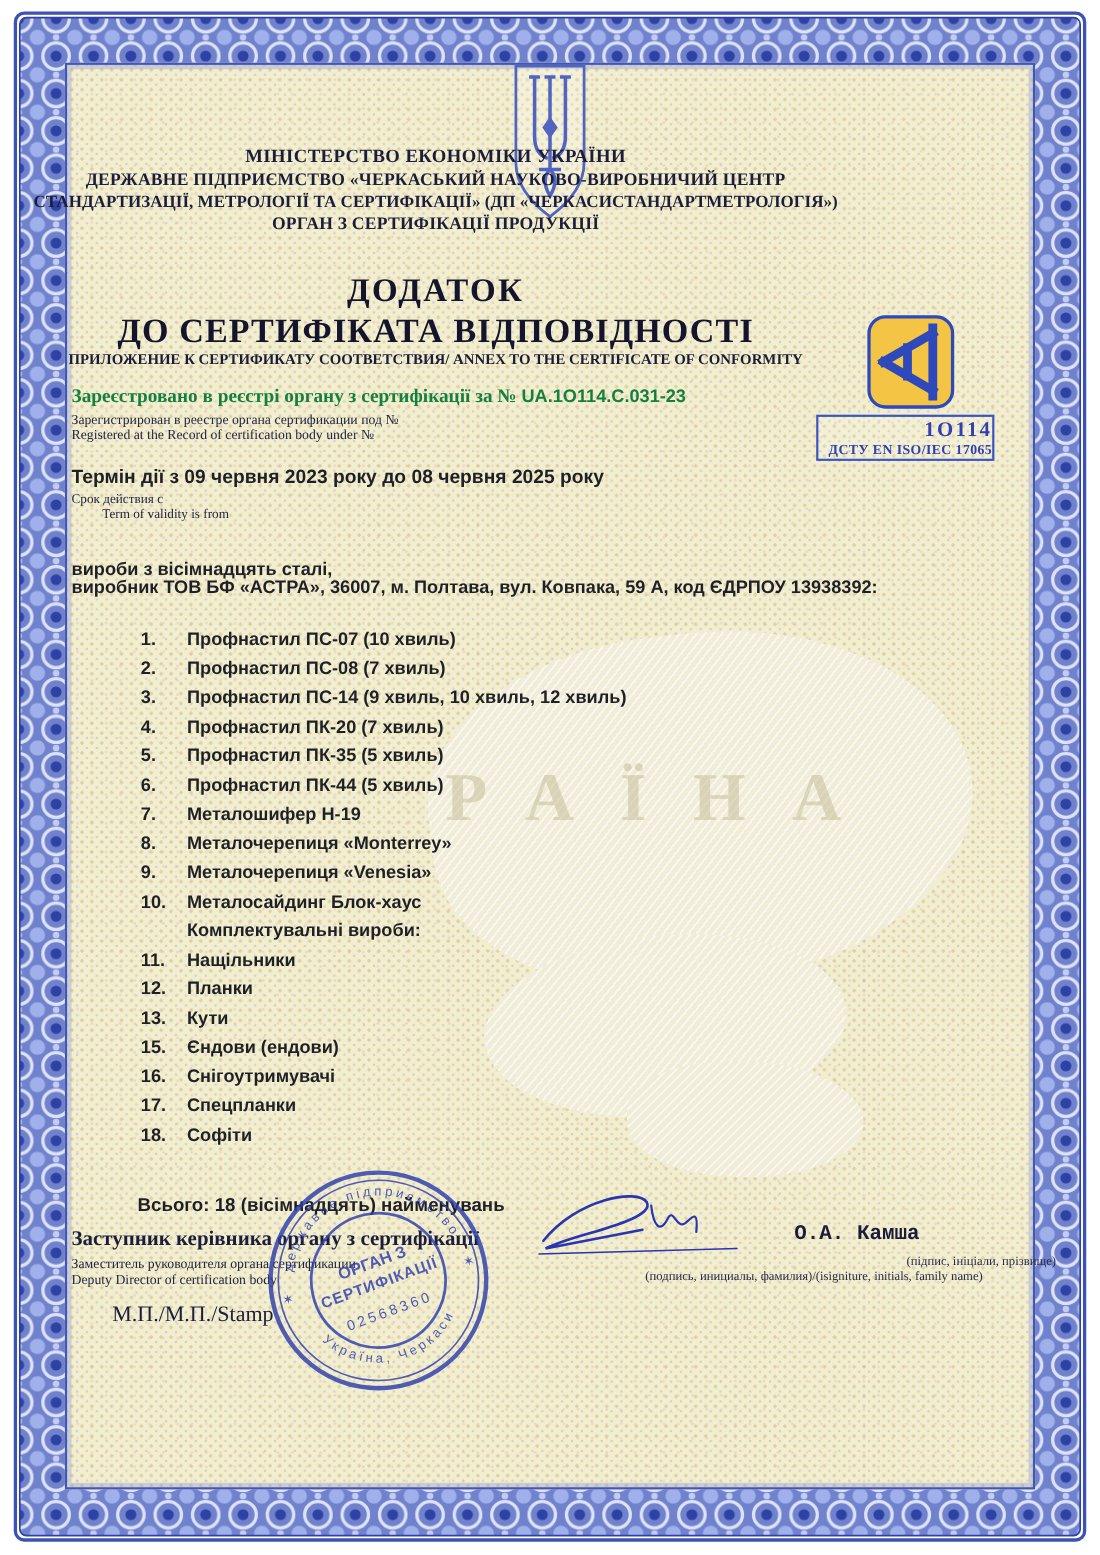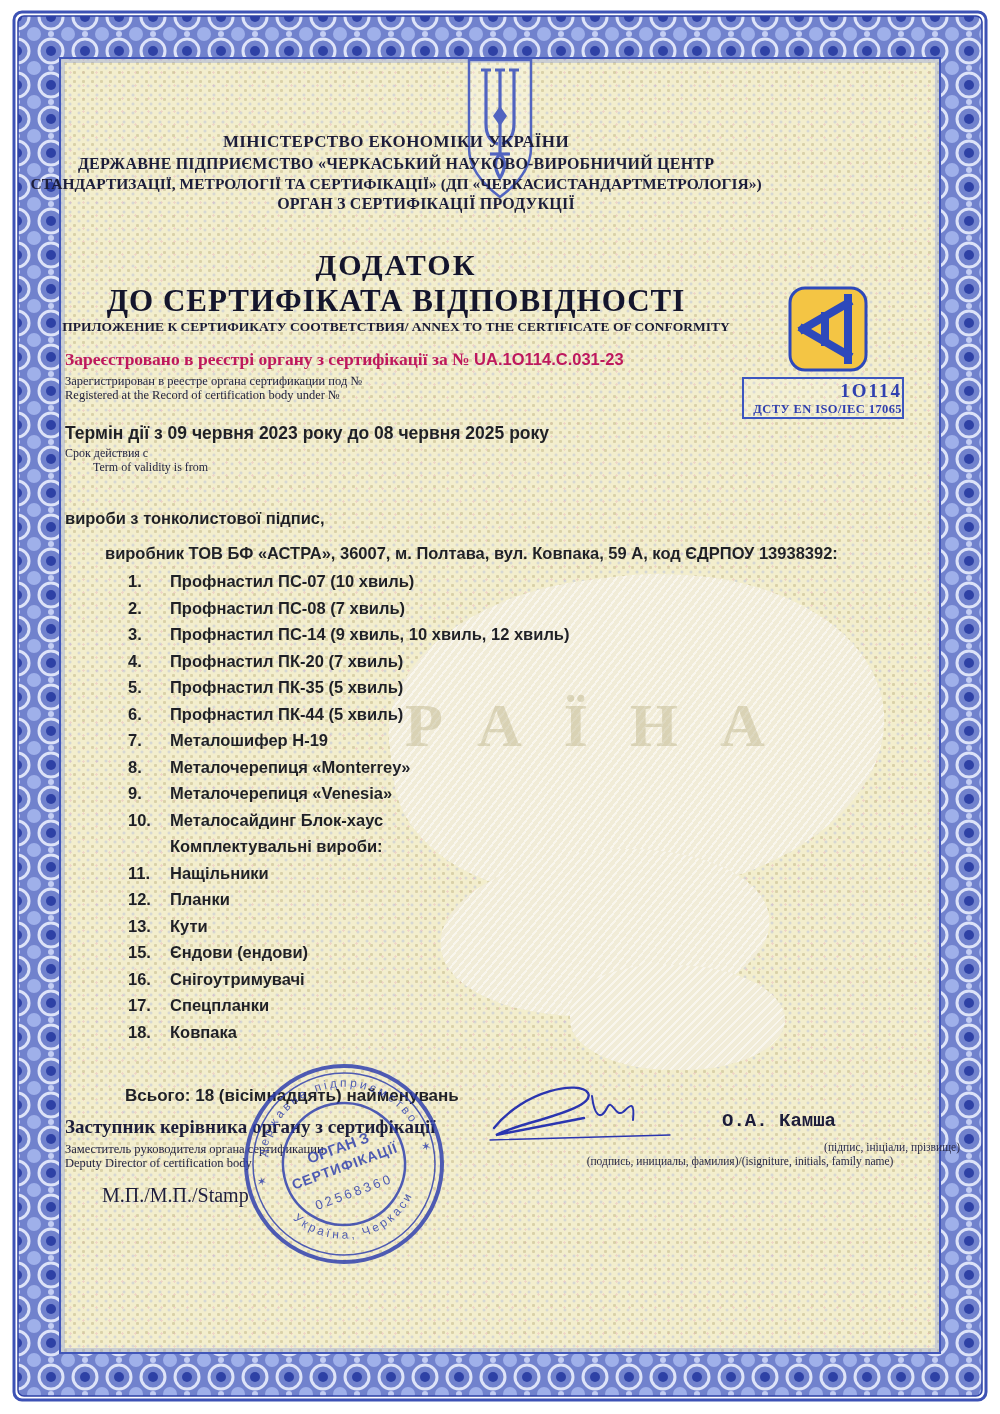--- a/index.html
+++ b/index.html
@@ -25,21 +25,21 @@
       font-size:62px;letter-spacing:42px;color:rgba(183,174,130,.42);}
   .ctr{left:0;width:792px;text-align:center;}
   .serifB{font-family:"Liberation Serif",serif;font-weight:bold;color:#1c1d3a;}
   .sansB{font-family:"Liberation Sans",sans-serif;font-weight:bold;color:#1f2026;}
   .small{font-size:12.5px;color:#232440;line-height:14px;}
   .hdr1{font-size:17px;letter-spacing:.4px;}
   .hdr2{font-size:16px;letter-spacing:.2px;}
   .title1{font-size:30px;letter-spacing:2px;color:#14152c;}
   .title2{font-size:31px;letter-spacing:1px;color:#14152c;}
   .subtitle{font-size:13.5px;color:#1a1b36;}
-  .reg{font-size:17.5px;color:#be185d;}
+  .reg{font-size:17.5px;color:#15803d;}
   .regnum{font-family:"Liberation Sans",sans-serif;font-weight:bold;font-size:16.5px;}
   .term{font-size:17.5px;}
   .intro{font-size:16.5px;line-height:27px;}
   .list{font-size:16.5px;line-height:26.5px;}
   .list .num{display:inline-block;width:42px;}
   .total{font-size:17px;}
   .posT{font-size:19px;}
   .mp{font-size:20px;color:#1d1d3c;}
   .codebox{border:2px solid #3c55c0;color:#3040b0;text-align:right;
      font-family:"Liberation Serif",serif;font-weight:bold;background:rgba(255,255,255,.12);}
@@ -89,21 +89,21 @@
         <path d="M19 14 H29 M33 14 H43 M47 14 H57"></path>
         <path d="M28 98 H48"></path>
         <path d="M38 98 Q47 107 38 122 Q29 107 38 98"></path>
       </g>
       <path d="M38 50 l7 10 l-7 10 l-7 -10 Z" fill="#5164c0"></path>
     </svg>
 
     <div class="abs ctr serifB hdr1" style="top:132px;">МІНІСТЕРСТВО ЕКОНОМІКИ УКРАЇНИ</div>
     <div class="abs ctr serifB hdr2" style="top:155px;">ДЕРЖАВНЕ ПІДПРИЄМСТВО «ЧЕРКАСЬКИЙ НАУКОВО-ВИРОБНИЧИЙ ЦЕНТР</div>
     <div class="abs ctr serifB" style="top:175px;font-size:15.5px;">СТАНДАРТИЗАЦІЇ, МЕТРОЛОГІЇ ТА СЕРТИФІКАЦІЇ» (ДП «ЧЕРКАСИСТАНДАРТМЕТРОЛОГІЯ»)</div>
-    <div class="abs ctr serifB hdr2" style="top:195px;padding-left:30px;">ОРГАН З СЕРТИФІКАЦІЇ ПРОДУКЦІЇ</div>
+    <div class="abs ctr serifB hdr2" style="top:195px;">ОРГАН З СЕРТИФІКАЦІЇ ПРОДУКЦІЇ</div>
 
     <div class="abs ctr serifB title1" style="top:248px;">ДОДАТОК</div>
     <div class="abs ctr serifB title2" style="top:283px;">ДО СЕРТИФІКАТА ВІДПОВІДНОСТІ</div>
     <div class="abs ctr serifB subtitle" style="top:319px;">ПРИЛОЖЕНИЕ К СЕРТИФИКАТУ СООТВЕТСТВИЯ/ ANNEX TO THE CERTIFICATE OF CONFORMITY</div>
 
     <svg class="abs" style="left:788px;top:286px;" width="80" height="86" viewBox="0 0 80 86">
       <rect x="2" y="2" width="76" height="82" rx="15" fill="#f4c544" stroke="#2d49bb" stroke-width="3"></rect>
       <g stroke="#2d49bb" stroke-width="8" fill="none" stroke-linecap="square">
         <path d="M60 12 V74"></path>
         <path d="M15 43 L60 17"></path>
@@ -120,42 +120,42 @@
       <span>Зареєстровано в реєстрі органу з сертифікації за №</span>
       <span class="regnum">UA.1О114.C.031-23</span>
     </div>
     <div class="abs small" style="left:65px;top:374px;">Зарегистрирован в реестре органа сертификации под №</div>
     <div class="abs small" style="left:65px;top:388px;">Registered at the Record of certification body under №</div>
 
     <div class="abs sansB term" style="left:65px;top:423px;">Термін дії з 09 червня 2023 року  до  08 червня 2025 року</div>
     <div class="abs small" style="left:65px;top:446px;font-size:12px;">Срок действия с</div>
     <div class="abs small" style="left:65px;top:460px;font-size:12px;padding-left:28px;">Term of validity is from</div>
 
-    <div class="abs sansB intro" style="left:65px;top:505px;">вироби з тонколистової підпис,</div>
-    <div class="abs sansB intro" style="left:65px;top:540px;padding-left:40px;">виробник ТОВ БФ «АСТРА», 36007, м. Полтава, вул. Ковпака, 59 А, код ЄДРПОУ 13938392:</div>
+    <div class="abs sansB intro" style="left:65px;top:505px;">вироби з вісімнадцять сталі,</div>
+    <div class="abs sansB intro" style="left:65px;top:521px;">виробник ТОВ БФ «АСТРА», 36007, м. Полтава, вул. Ковпака, 59 А, код ЄДРПОУ 13938392:</div>
 
     <div class="abs sansB list" style="left:128px;top:568px;width:640px;">
       <div><span class="num">1.</span><span>Профнастил  ПС-07 (10 хвиль)</span></div>
       <div><span class="num">2.</span><span>Профнастил  ПС-08 (7 хвиль)</span></div>
       <div><span class="num">3.</span><span>Профнастил  ПС-14 (9 хвиль, 10 хвиль, 12 хвиль)</span></div>
       <div><span class="num">4.</span><span>Профнастил  ПК-20 (7 хвиль)</span></div>
       <div><span class="num">5.</span><span>Профнастил  ПК-35 (5 хвиль)</span></div>
       <div><span class="num">6.</span><span>Профнастил  ПК-44 (5 хвиль)</span></div>
       <div><span class="num">7.</span><span>Металошифер  Н-19</span></div>
       <div><span class="num">8.</span><span>Металочерепиця  «Monterrey»</span></div>
       <div><span class="num">9.</span><span>Металочерепиця  «Venesia»</span></div>
       <div><span class="num">10.</span><span>Металосайдинг Блок-хаус</span></div>
       <div><span class="num"></span><span>Комплектувальні вироби:</span></div>
       <div><span class="num">11.</span><span>Нащільники</span></div>
       <div><span class="num">12.</span><span>Планки</span></div>
       <div><span class="num">13.</span><span>Кути</span></div>
       <div><span class="num">15.</span><span>Єндови (ендови)</span></div>
       <div><span class="num">16.</span><span>Снігоутримувачі</span></div>
       <div><span class="num">17.</span><span>Спецпланки</span></div>
-      <div><span class="num">18.</span><span>Ковпака</span></div>
+      <div><span class="num">18.</span><span>Софіти</span></div>
     </div>
 
     <div class="abs sansB total" style="left:125px;top:1086px;">Всього: 18 (вісімнадцять) найменувань</div>
 
     <div class="abs serifB posT" style="left:65px;top:1116px;">Заступник керівника органу з сертифікації</div>
     <div class="abs small" style="left:65px;top:1142px;">Заместитель руководителя органа сертификации</div>
     <div class="abs small" style="left:65px;top:1156px;">Deputy Director of certification body</div>
     <div class="abs mp" style="left:102px;top:1184px;">М.П./М.П./Stamp</div>
 
     <svg class="abs" style="left:238px;top:1058px;" width="212" height="212" viewBox="0 0 212 212">

